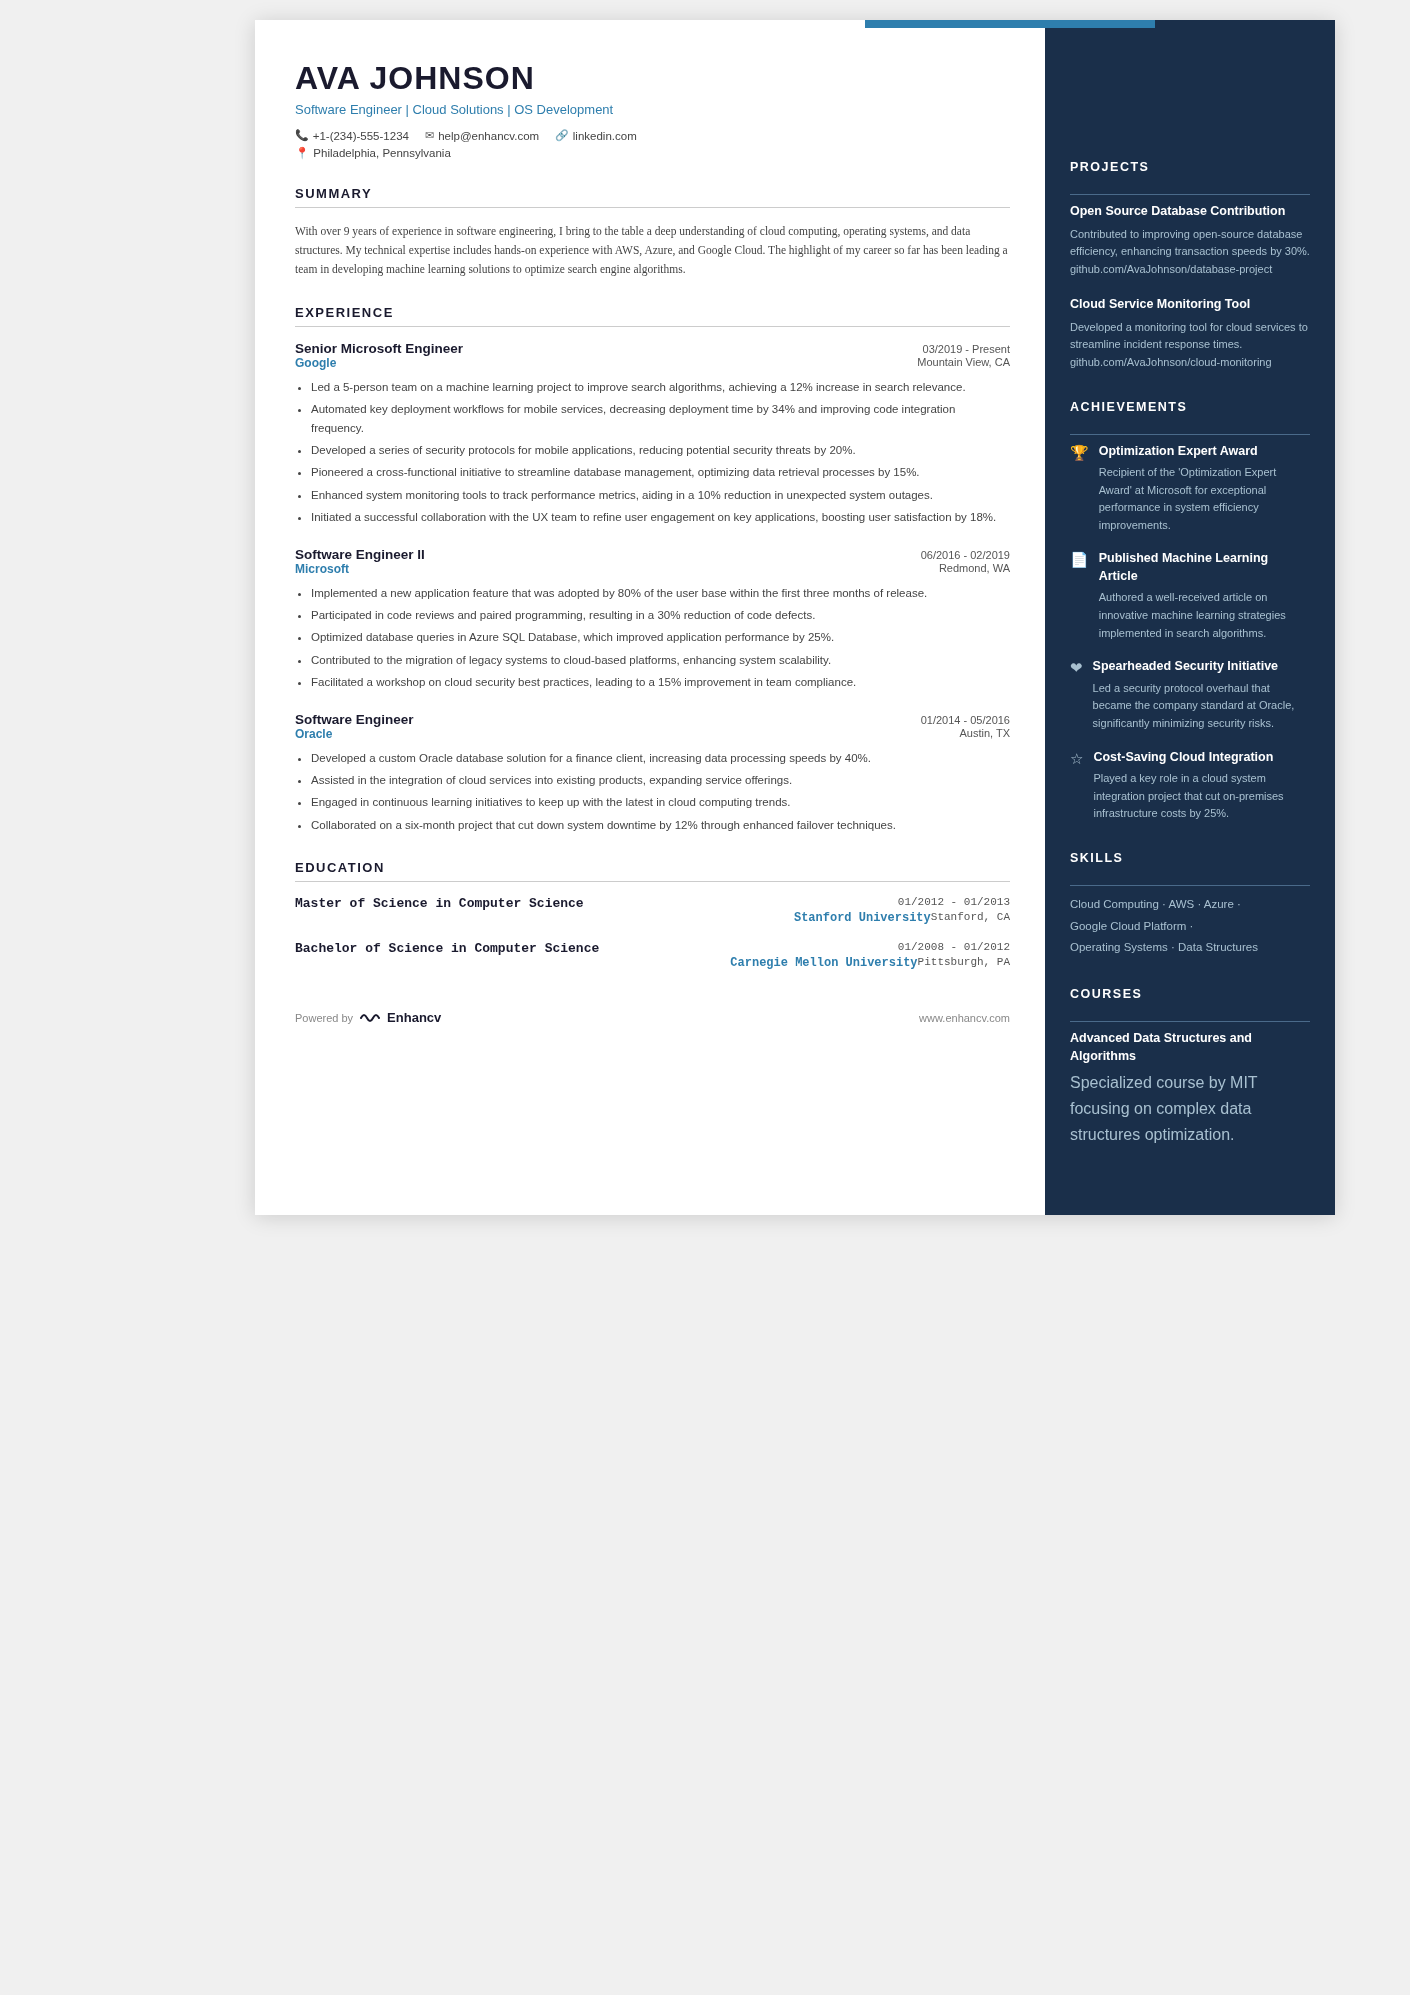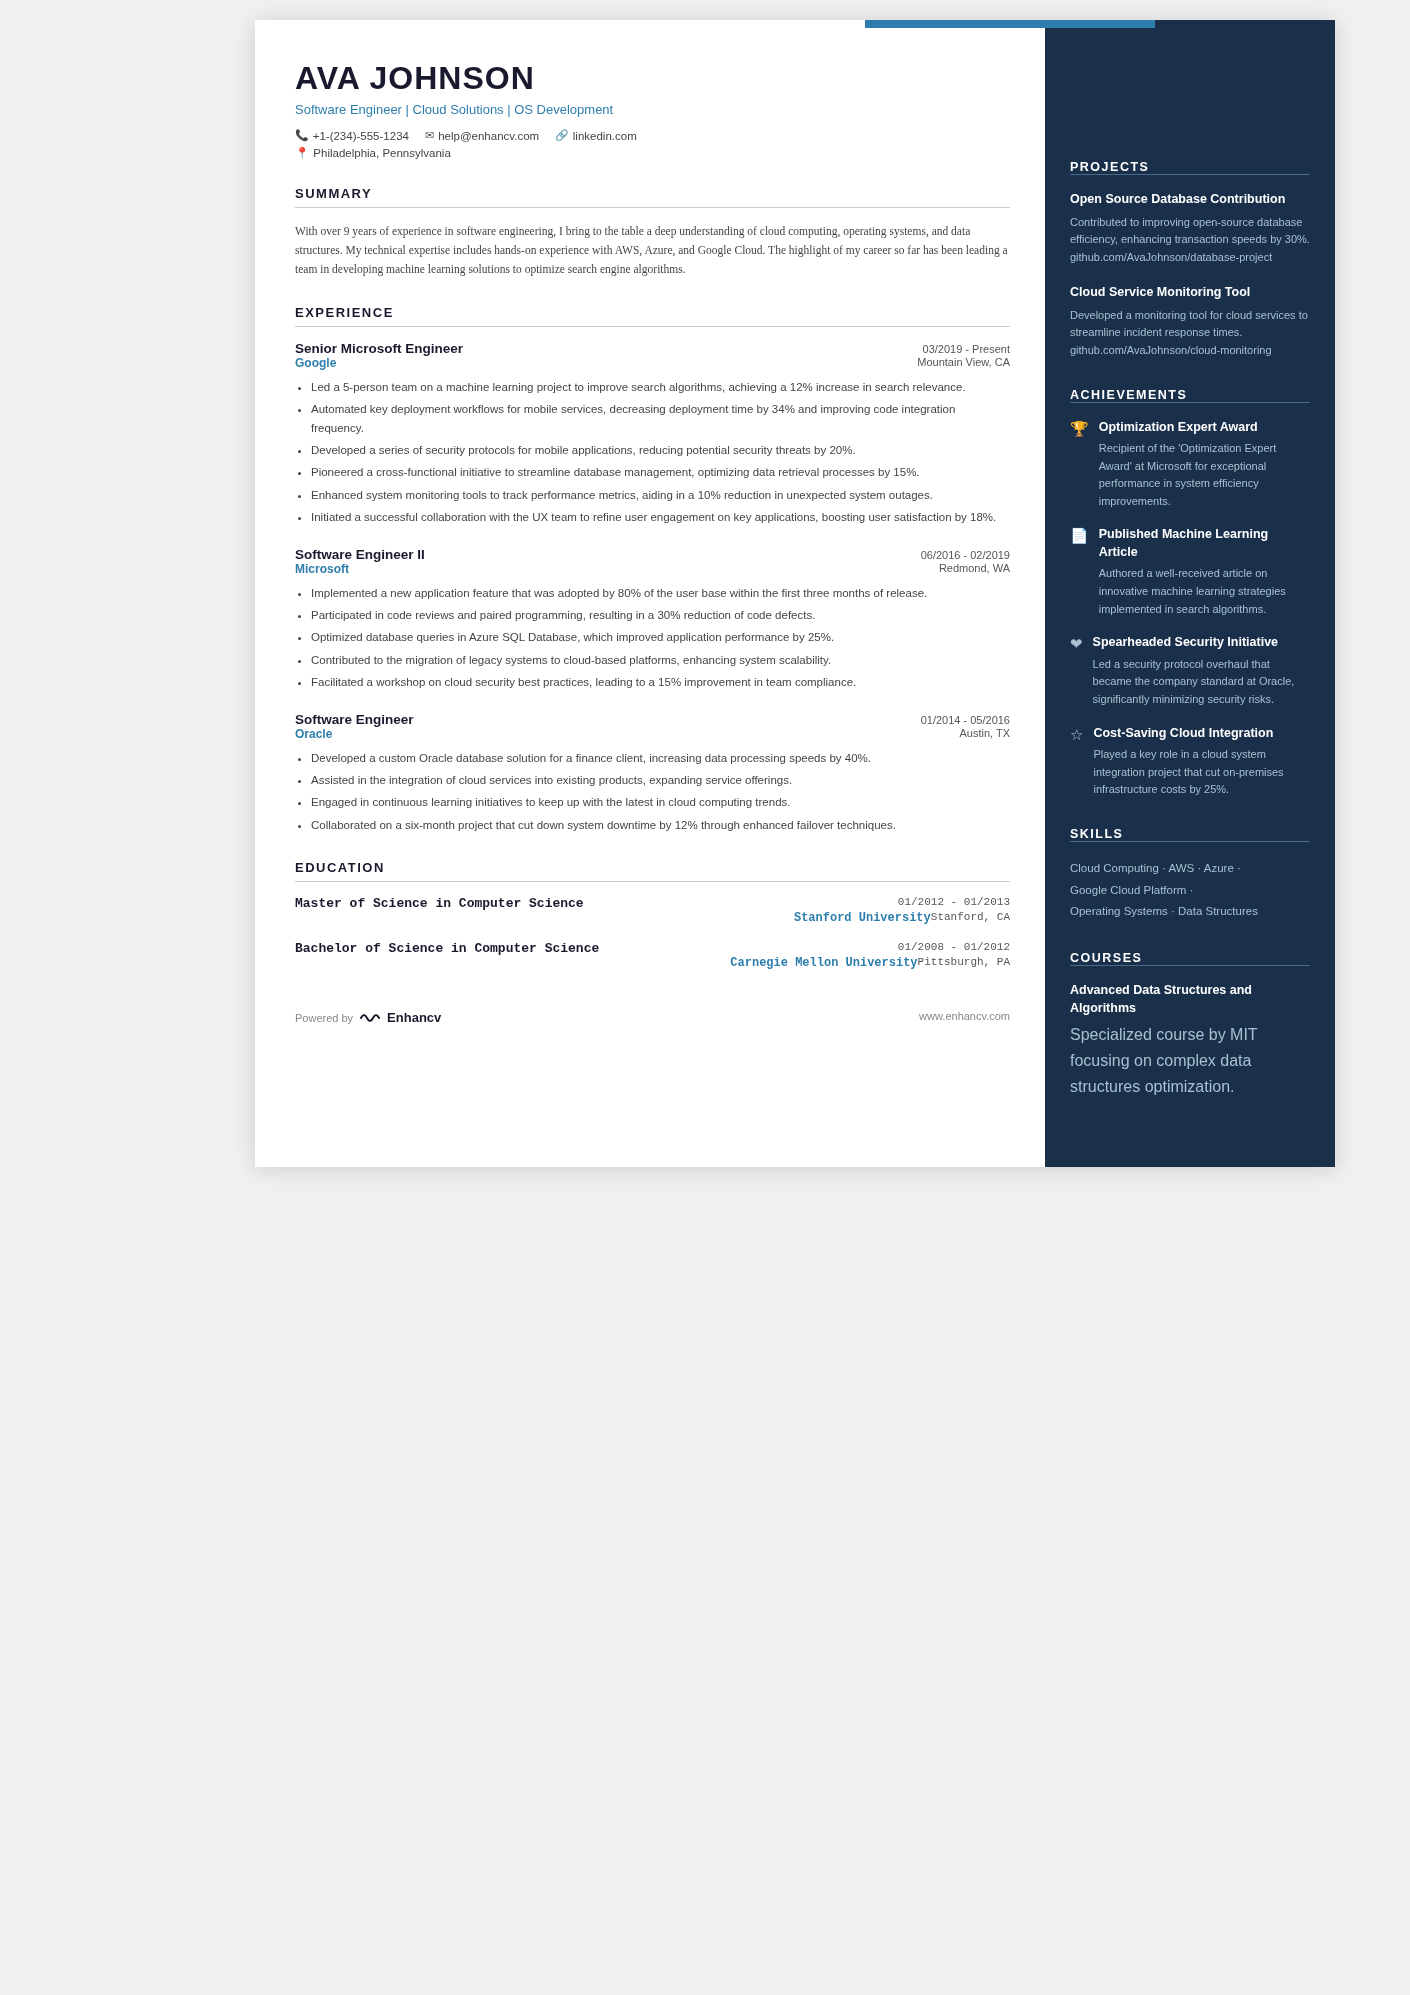--- a/index.html
+++ b/index.html
@@ -147,20 +147,21 @@
       font-weight: 600;
     }
     .edu-location {
       font-size: 11px;
       color: #555;
     }
     .footer {
       margin-top: 40px;
       display: flex;
       justify-content: space-between;
+      align-items: center;
       font-size: 11px;
       color: #888;
     }
     .footer-brand {
       display: flex;
       align-items: center;
       gap: 6px;
     }
     .enhancv-logo {
       font-size: 13px;
@@ -176,23 +177,23 @@
     }
     .right-section {
       margin-bottom: 28px;
     }
     .right-section-title {
       font-size: 12.5px;
       font-weight: 800;
       color: #fff;
       text-transform: uppercase;
       letter-spacing: 1.5px;
-      padding-bottom: 0;
+      padding-bottom: 20px;
       border-bottom: 1.5px solid #4a6a8a;
-      margin-bottom: 16px;
+      margin-bottom: 8px;
     }
     .project-entry {
       margin-bottom: 18px;
     }
     .project-title {
       font-size: 12.5px;
       font-weight: 700;
       color: #fff;
       margin-bottom: 5px;
       line-height: 1.4;

